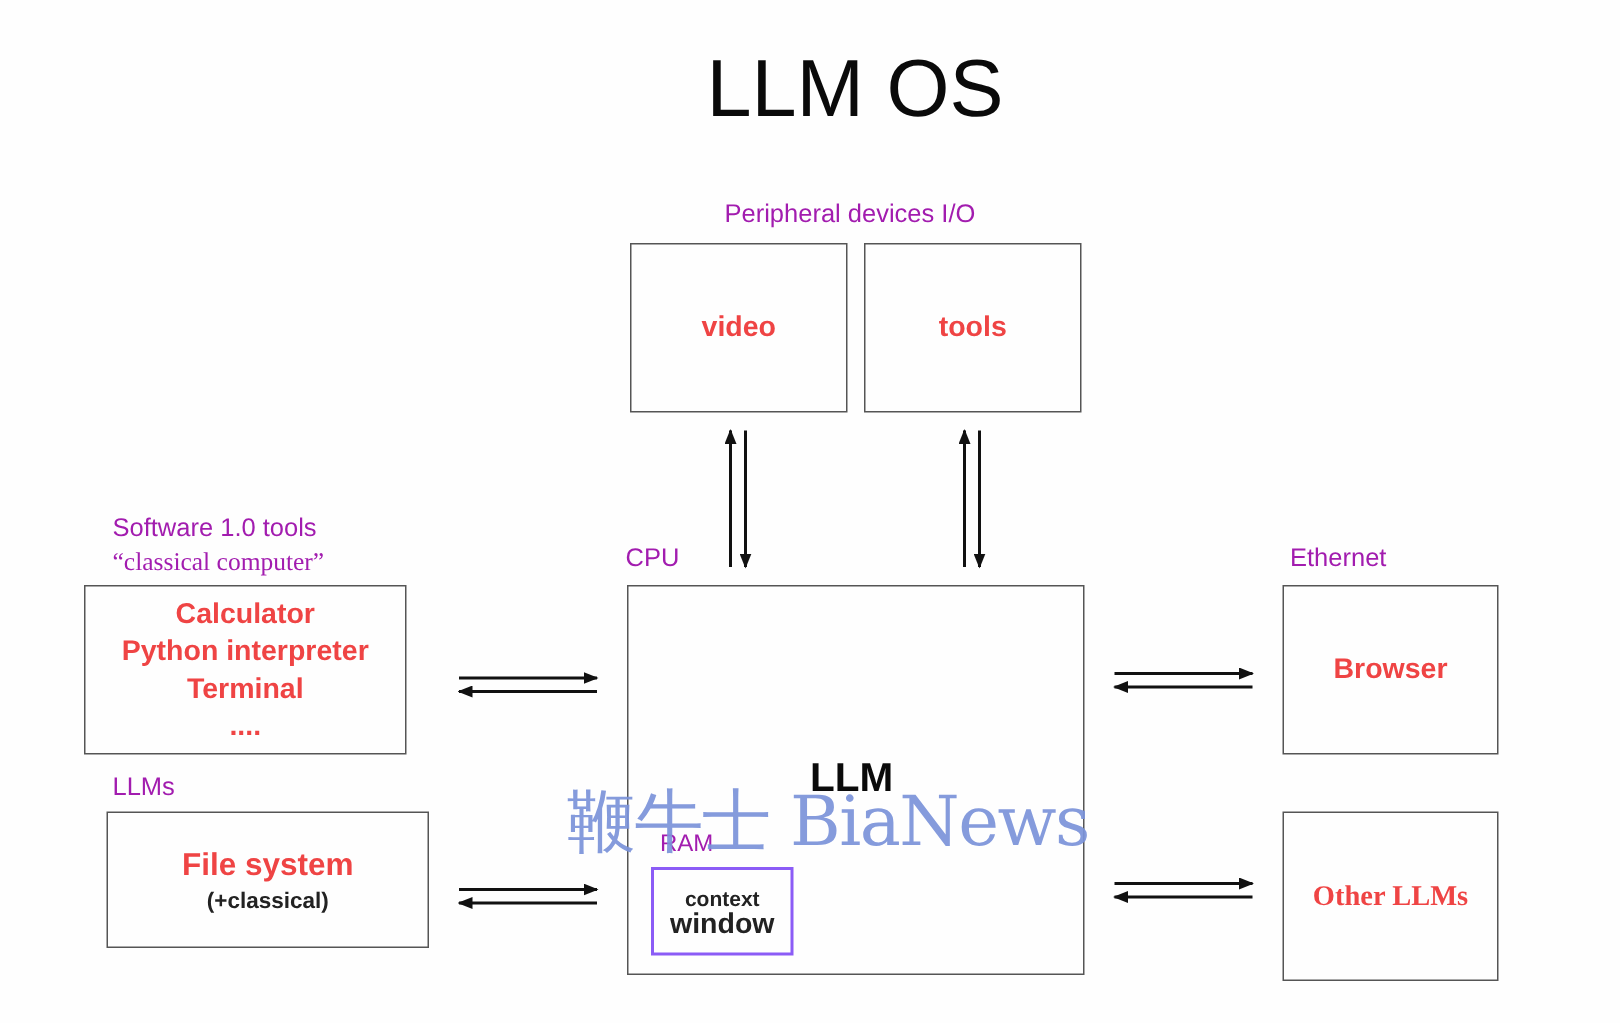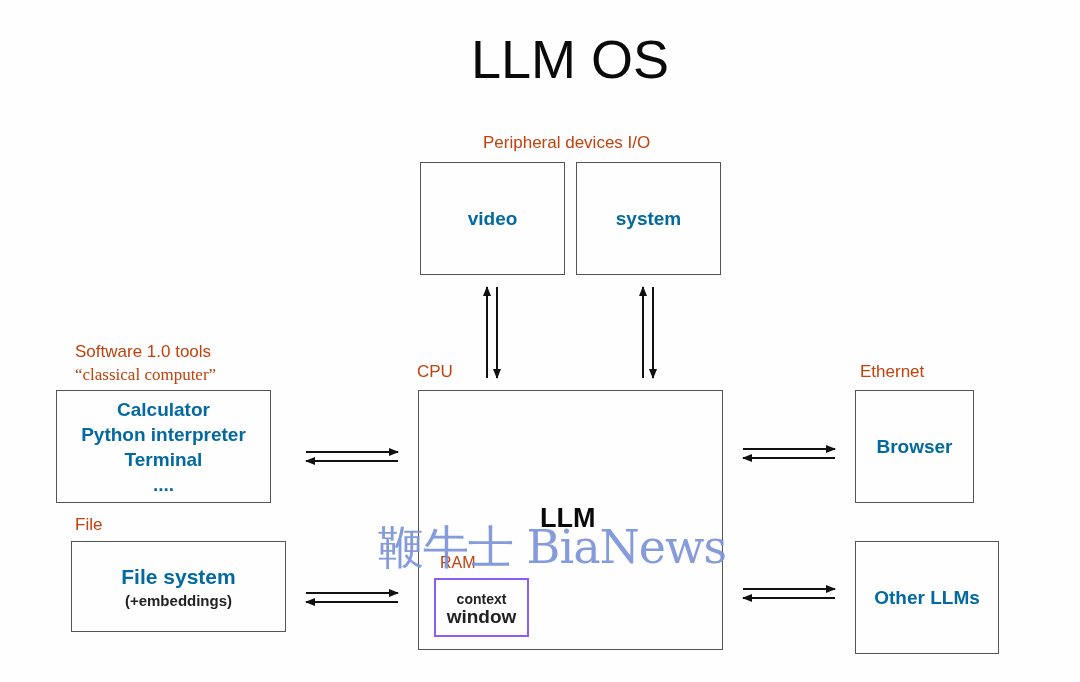--- a/index.html
+++ b/index.html
@@ -1,69 +1,69 @@
 <!DOCTYPE html>
 <html><head>
 <meta charset="utf-8">
 <style>
   html, body { margin: 0; padding: 0; background: #fefefe; }
   body { width: 1080px; height: 682px; position: relative; overflow: hidden;
          font-family: "Liberation Sans", "DejaVu Sans", sans-serif; color: #111; }
   .abs { position: absolute; }
   .title { left: 0; width: 1140px; top: 28px; text-align: center; font-size: 54px; font-weight: 400; letter-spacing: 0px; color: #0a0a0a; }
-  .label { font-size: 17px; color: #c2410c; white-space: nowrap; }
+  .label { font-size: 17px; color: #a21caf; white-space: nowrap; }
   .box { position: absolute; border: 1.5px solid #555; box-sizing: border-box; background: #fefefe;
          display: flex; flex-direction: column; align-items: center; justify-content: center; text-align: center; }
-  .box-label { font-size: 19px; font-weight: 700; color: #0369a1; line-height: 25px; }
+  .box-label { font-size: 19px; font-weight: 700; color: #ef4444; line-height: 25px; }
   .box-sub { font-size: 15px; font-weight: 700; color: #222; line-height: 20px; }
   svg.arrows { position: absolute; left: 0; top: 0; width: 1080px; height: 682px; pointer-events: none; }
   .watermark { left: 378px; top: 517px; font-family: "DejaVu Serif", "Liberation Serif", serif; font-size: 46px; color: #7b93da; opacity: 0.92; white-space: nowrap; letter-spacing: -1px; }
 </style>
 </head>
 <body>
 
 <div class="abs title">LLM OS</div>
 
 <div class="abs label" style="left:483px; top:133px;">Peripheral devices I/O</div>
 <div class="box" style="left:420px; top:162px; width:145px; height:113px;">
   <span class="box-label">video</span>
 </div>
 <div class="box" style="left:576px; top:162px; width:145px; height:113px;">
-  <span class="box-label">system</span>
+  <span class="box-label">tools</span>
 </div>
 
 <div class="abs label" style="left:75px; top:342px;">Software 1.0 tools</div>
 <div class="abs label" style="left:75px; top:365px;font-family:Liberation Serif, serif;">“classical computer”</div>
 <div class="box" style="left:56px; top:390px; width:215px; height:113px;">
   <span class="box-label">Calculator</span>
   <span class="box-label">Python interpreter</span>
   <span class="box-label">Terminal</span>
   <span class="box-label">....</span>
 </div>
 
-<div class="abs label" style="left:75px; top:515px;">File</div>
+<div class="abs label" style="left:75px; top:515px;">LLMs</div>
 <div class="box" style="left:71px; top:541px; width:215px; height:91px;">
   <span class="box-label" style="font-size:21px; line-height:28px;">File system</span>
-  <span class="box-sub">(+embeddings)</span>
+  <span class="box-sub">(+classical)</span>
 </div>
 
 <div class="abs label" style="left:417px; top:362px;">CPU</div>
 <div class="abs" style="left:418px; top:390px; width:305px; height:260px; border:1.5px solid #555; box-sizing:border-box;"></div>
 <div class="abs" style="left:540px; top:503px; font-size:27px; font-weight:700; color:#0a0a0a;">LLM</div>
 <div class="abs label" style="left:440px; top:554px; font-size:16px;">RAM</div>
 <div class="box" style="left:434px; top:578px; width:95px; height:59px; border:2px solid #8b5cf6;">
   <span class="box-sub" style="font-size:14px; line-height:18px;">context</span>
   <span class="box-sub" style="font-size:19px; line-height:18px;">window</span>
 </div>
 
 <div class="abs label" style="left:860px; top:362px;">Ethernet</div>
-<div class="box" style="left:855px; top:390px; width:119px; height:113px;">
+<div class="box" style="left:855px; top:390px; width:144px; height:113px;">
   <span class="box-label">Browser</span>
 </div>
-<div class="box" style="left:855px; top:541px; width:144px; height:113px;">
+<div class="box" style="left:855px; top:541px; width:144px; height:113px;font-family:Liberation Serif, serif;">
   <span class="box-label">Other LLMs</span>
 </div>
 
 <svg class="arrows" viewBox="0 0 1080 682">
   <defs>
     <marker id="ah" markerWidth="10" markerHeight="8" refX="9" refY="4" orient="auto" markerUnits="userSpaceOnUse">
       <path d="M0,0 L10,4 L0,8 Z" fill="#111"></path>
     </marker>
   </defs>
 

